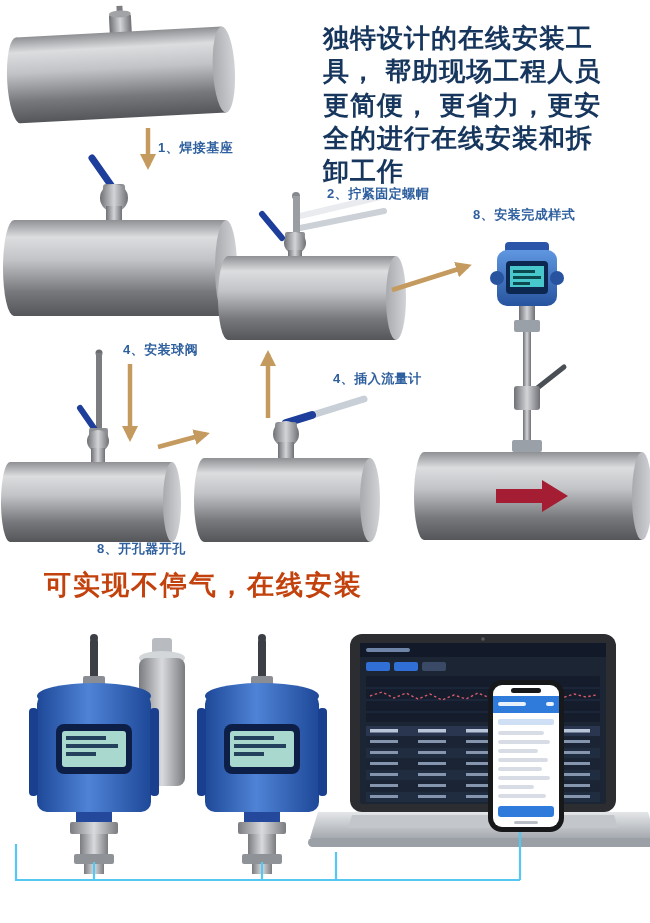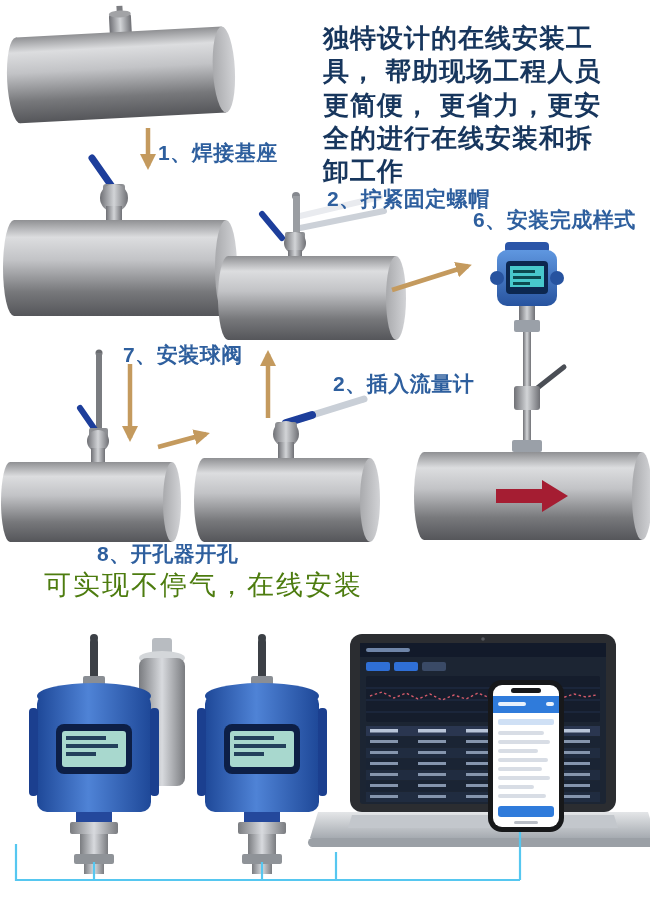--- a/index.html
+++ b/index.html
@@ -1,22 +1,22 @@
 <!DOCTYPE html>
 <html><head>
 <meta charset="utf-8">
 <style>
   *{margin:0;padding:0;box-sizing:border-box}
   html,body{background:#ffffff}
   body{width:650px;height:923px;font-family:"Liberation Sans","DejaVu Sans",sans-serif;position:relative;overflow:hidden}
   .page{position:relative;width:650px;height:923px;background:#fff}
   .layer{position:absolute;left:0;top:0}
   .intro{position:absolute;left:323px;top:22px;width:330px;color:#17365d;font-size:26px;line-height:1.28;font-weight:700;letter-spacing:1px}
-  .step-label{position:absolute;color:#2e5f9e;font-size:21px;font-weight:700;letter-spacing:.5px;white-space:nowrap}
-  .caption{position:absolute;color:#4d7c0f;font-size:27px;font-weight:400;letter-spacing:2px;white-space:nowrap}
+  .step-label{position:absolute;color:#2e5f9e;font-size:13px;font-weight:700;letter-spacing:.5px;white-space:nowrap}
+  .caption{position:absolute;color:#c2410c;font-size:27px;font-weight:700;letter-spacing:2px;white-space:nowrap}
 </style>
 </head>
 <body>
 
 <div class="page">
 
   <svg class="layer" width="650" height="565" viewBox="0 0 650 565">
     <defs>
       <linearGradient id="gPipe" x1="0" y1="0" x2="0" y2="1">
         <stop offset="0" stop-color="#8f9093"></stop>
@@ -136,25 +136,25 @@
 
   <div class="intro">
     <div>独特设计的在线安装工</div>
     <div>具， 帮助现场工程人员</div>
     <div>更简便， 更省力，更安</div>
     <div>全的进行在线安装和拆</div>
     <div>卸工作</div>
   </div>
 
   <div class="step-label" style="left:158px;top:139px">1、焊接基座</div>
-  <div class="step-label" style="left:123px;top:341px">7、安装球阀</div>
+  <div class="step-label" style="left:123px;top:341px">4、安装球阀</div>
   <div class="step-label" style="left:97px;top:540px">8、开孔器开孔</div>
-  <div class="step-label" style="left:333px;top:370px">2、插入流量计</div>
+  <div class="step-label" style="left:333px;top:370px">4、插入流量计</div>
   <div class="step-label" style="left:327px;top:185px">2、拧紧固定螺帽</div>
-  <div class="step-label" style="left:473px;top:206px">6、安装完成样式</div>
+  <div class="step-label" style="left:473px;top:206px">8、安装完成样式</div>
 
   <div class="caption" style="left:44px;top:567px">可实现不停气，在线安装</div>
 
   <svg class="layer" style="top:622px" width="650" height="301" viewBox="0 0 650 301">
     <defs>
       <linearGradient id="gBlueDev" x1="0" y1="0" x2="1" y2="0">
         <stop offset="0" stop-color="#1e4898"></stop>
         <stop offset="0.45" stop-color="#4f83d6"></stop>
         <stop offset="1" stop-color="#1e4898"></stop>
       </linearGradient>

